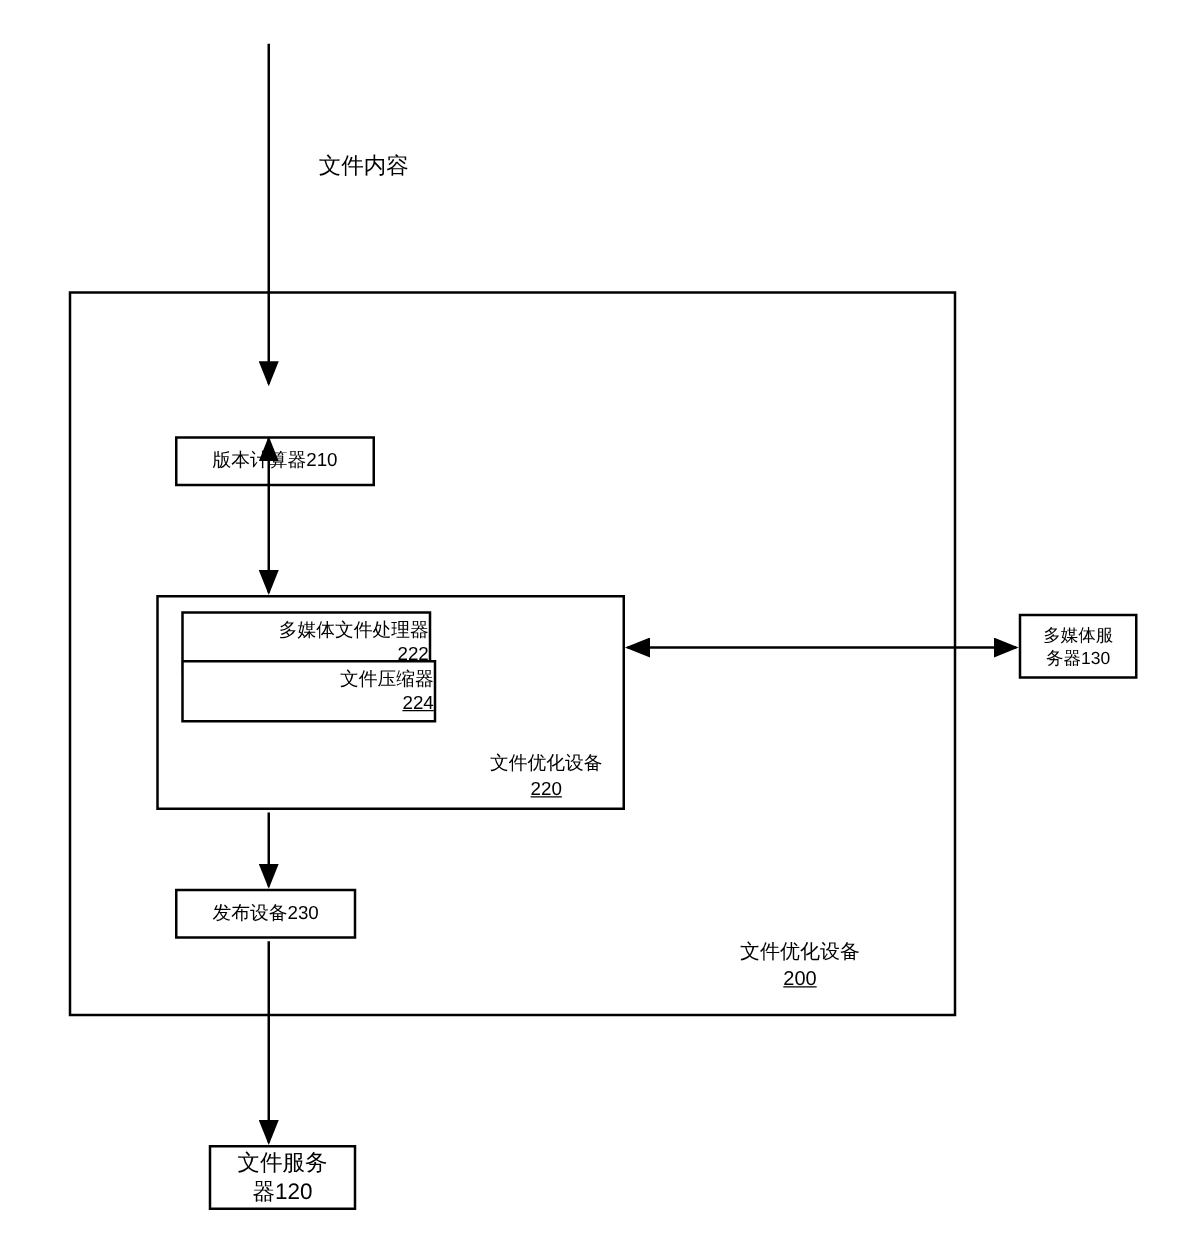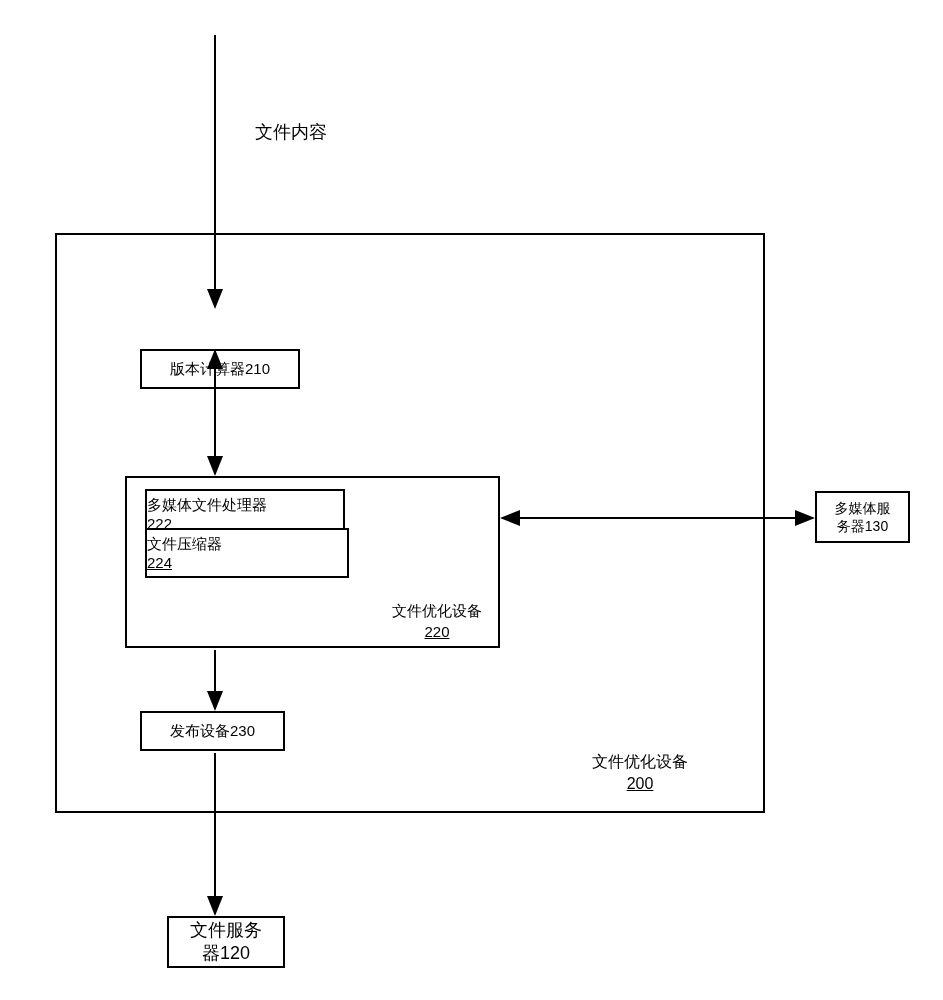--- a/index.html
+++ b/index.html
@@ -17,21 +17,21 @@
       line-height: 1.3;
     }
     .inner-box {
       border: 2px solid #000;
       background: #fff;
       text-align: center;
       font-size: 15px;
       line-height: 1.3;
       display: flex;
       flex-direction: column;
-      align-items: flex-start;
+      align-items: flex-end;
       justify-content: center;
     }
     .label {
       position: absolute;
       font-size: 18px;
       text-align: center;
     }
     .system-label {
       position: absolute;
       font-size: 16px;

